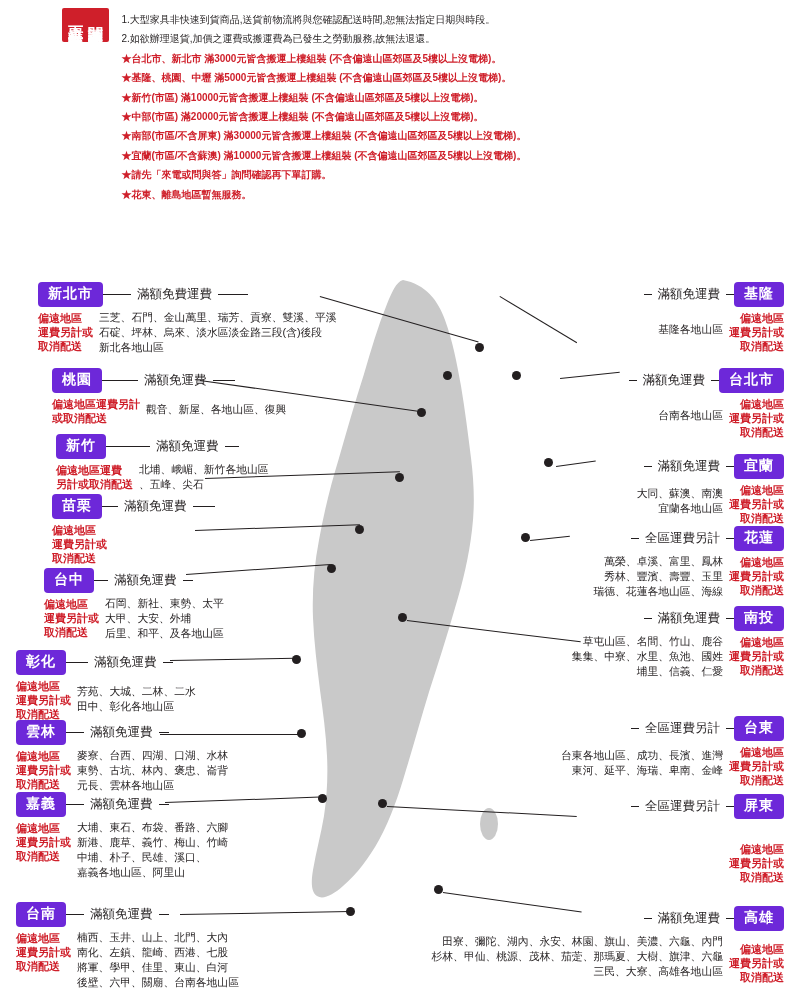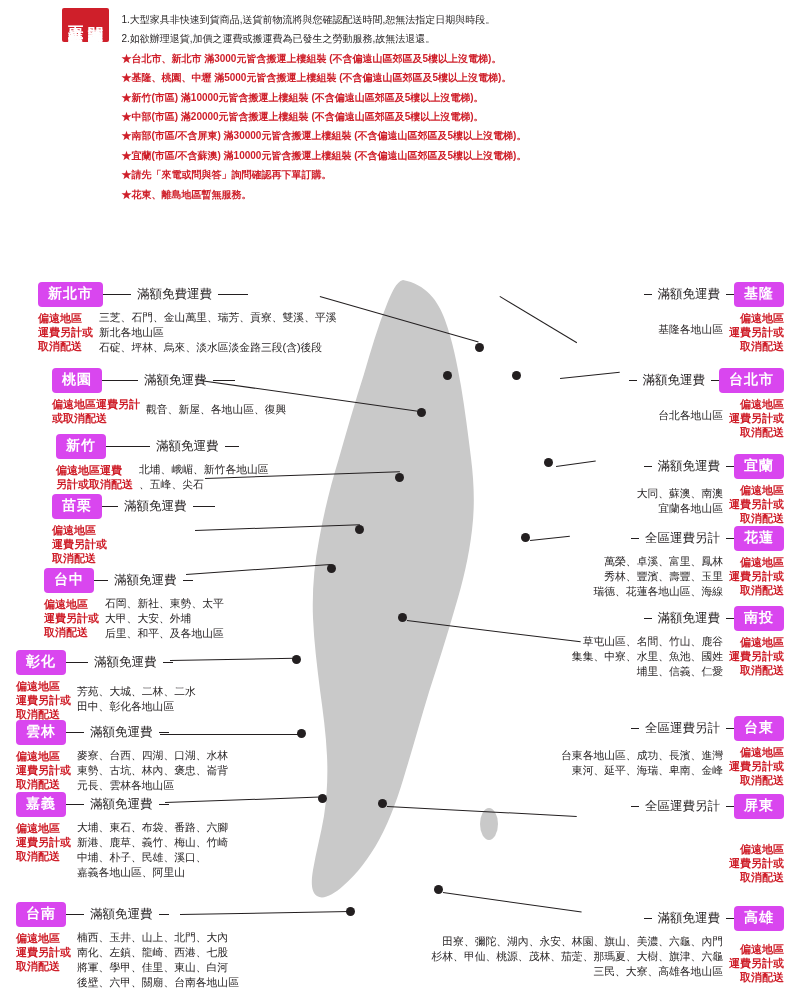--- a/index.html
+++ b/index.html
@@ -47,21 +47,21 @@
 
   
   .map-wrap { position:absolute; left:0; top:268px; width:800px; height:732px; }
   .map-svg { position:absolute; left:275px; top:0px; }
 
   
   .reg { position:absolute; }
   .reg .head { display:flex; align-items:center; gap:0px; }
   .reg.right .head { flex-direction:row-reverse; }
   .title {
-    background:#d946ef;
+    background:#6d28d9;
     color:#fff;
     font-size:14px;
     font-weight:bold;
     padding:3px 10px 4px 10px;
     border-radius:4px;
     letter-spacing:1px;
     white-space:nowrap;
   }
   .freebar { display:flex; align-items:center;text-align:right; }
   .rule { height:1px; background:#231f20; }
@@ -159,22 +159,22 @@
         <div class="freetxt">滿額免費運費</div>
         <div class="rule" style="width:30px;"></div>
         </div>
     </div>
     <div class="body">
       <div class="note" style="white-space:pre-line;">偏遠地區
 運費另計或
 取消配送</div>
       <div class="places">
         <div>三芝、石門、金山萬里、瑞芳、貢寮、雙溪、平溪</div>
+        <div>石碇、坪林、烏來、淡水區淡金路三段(含)後段</div>
         <div>新北各地山區</div>
-        <div>石碇、坪林、烏來、淡水區淡金路三段(含)後段</div>
       </div>
     </div>
   </div>
 
   <div class="reg left" style="left:52px; top:100px;">
     <div class="head">
       <div class="title">桃園</div>
       <div class="freebar">
           <div class="rule" style="width:36px;"></div>
         <div class="freetxt">滿額免運費</div>
@@ -357,21 +357,21 @@
           <div class="rule" style="width:8px;"></div>
         <div class="freetxt">滿額免運費</div>
         <div class="rule" style="width:8px;"></div>
         </div>
     </div>
     <div class="body">
       <div class="note" style="white-space:pre-line;">偏遠地區
 運費另計或
 取消配送</div>
       <div class="places" style="padding-top:12px;">
-        <div>台北各地山區</div>
+        <div>台南各地山區</div>
       </div>
     </div>
   </div>
 
   <div class="reg right" style="right:16px; top:186px;">
     <div class="head">
       <div class="title">宜蘭</div>
       <div class="freebar">
           <div class="rule" style="width:8px;"></div>
         <div class="freetxt">滿額免運費</div>

